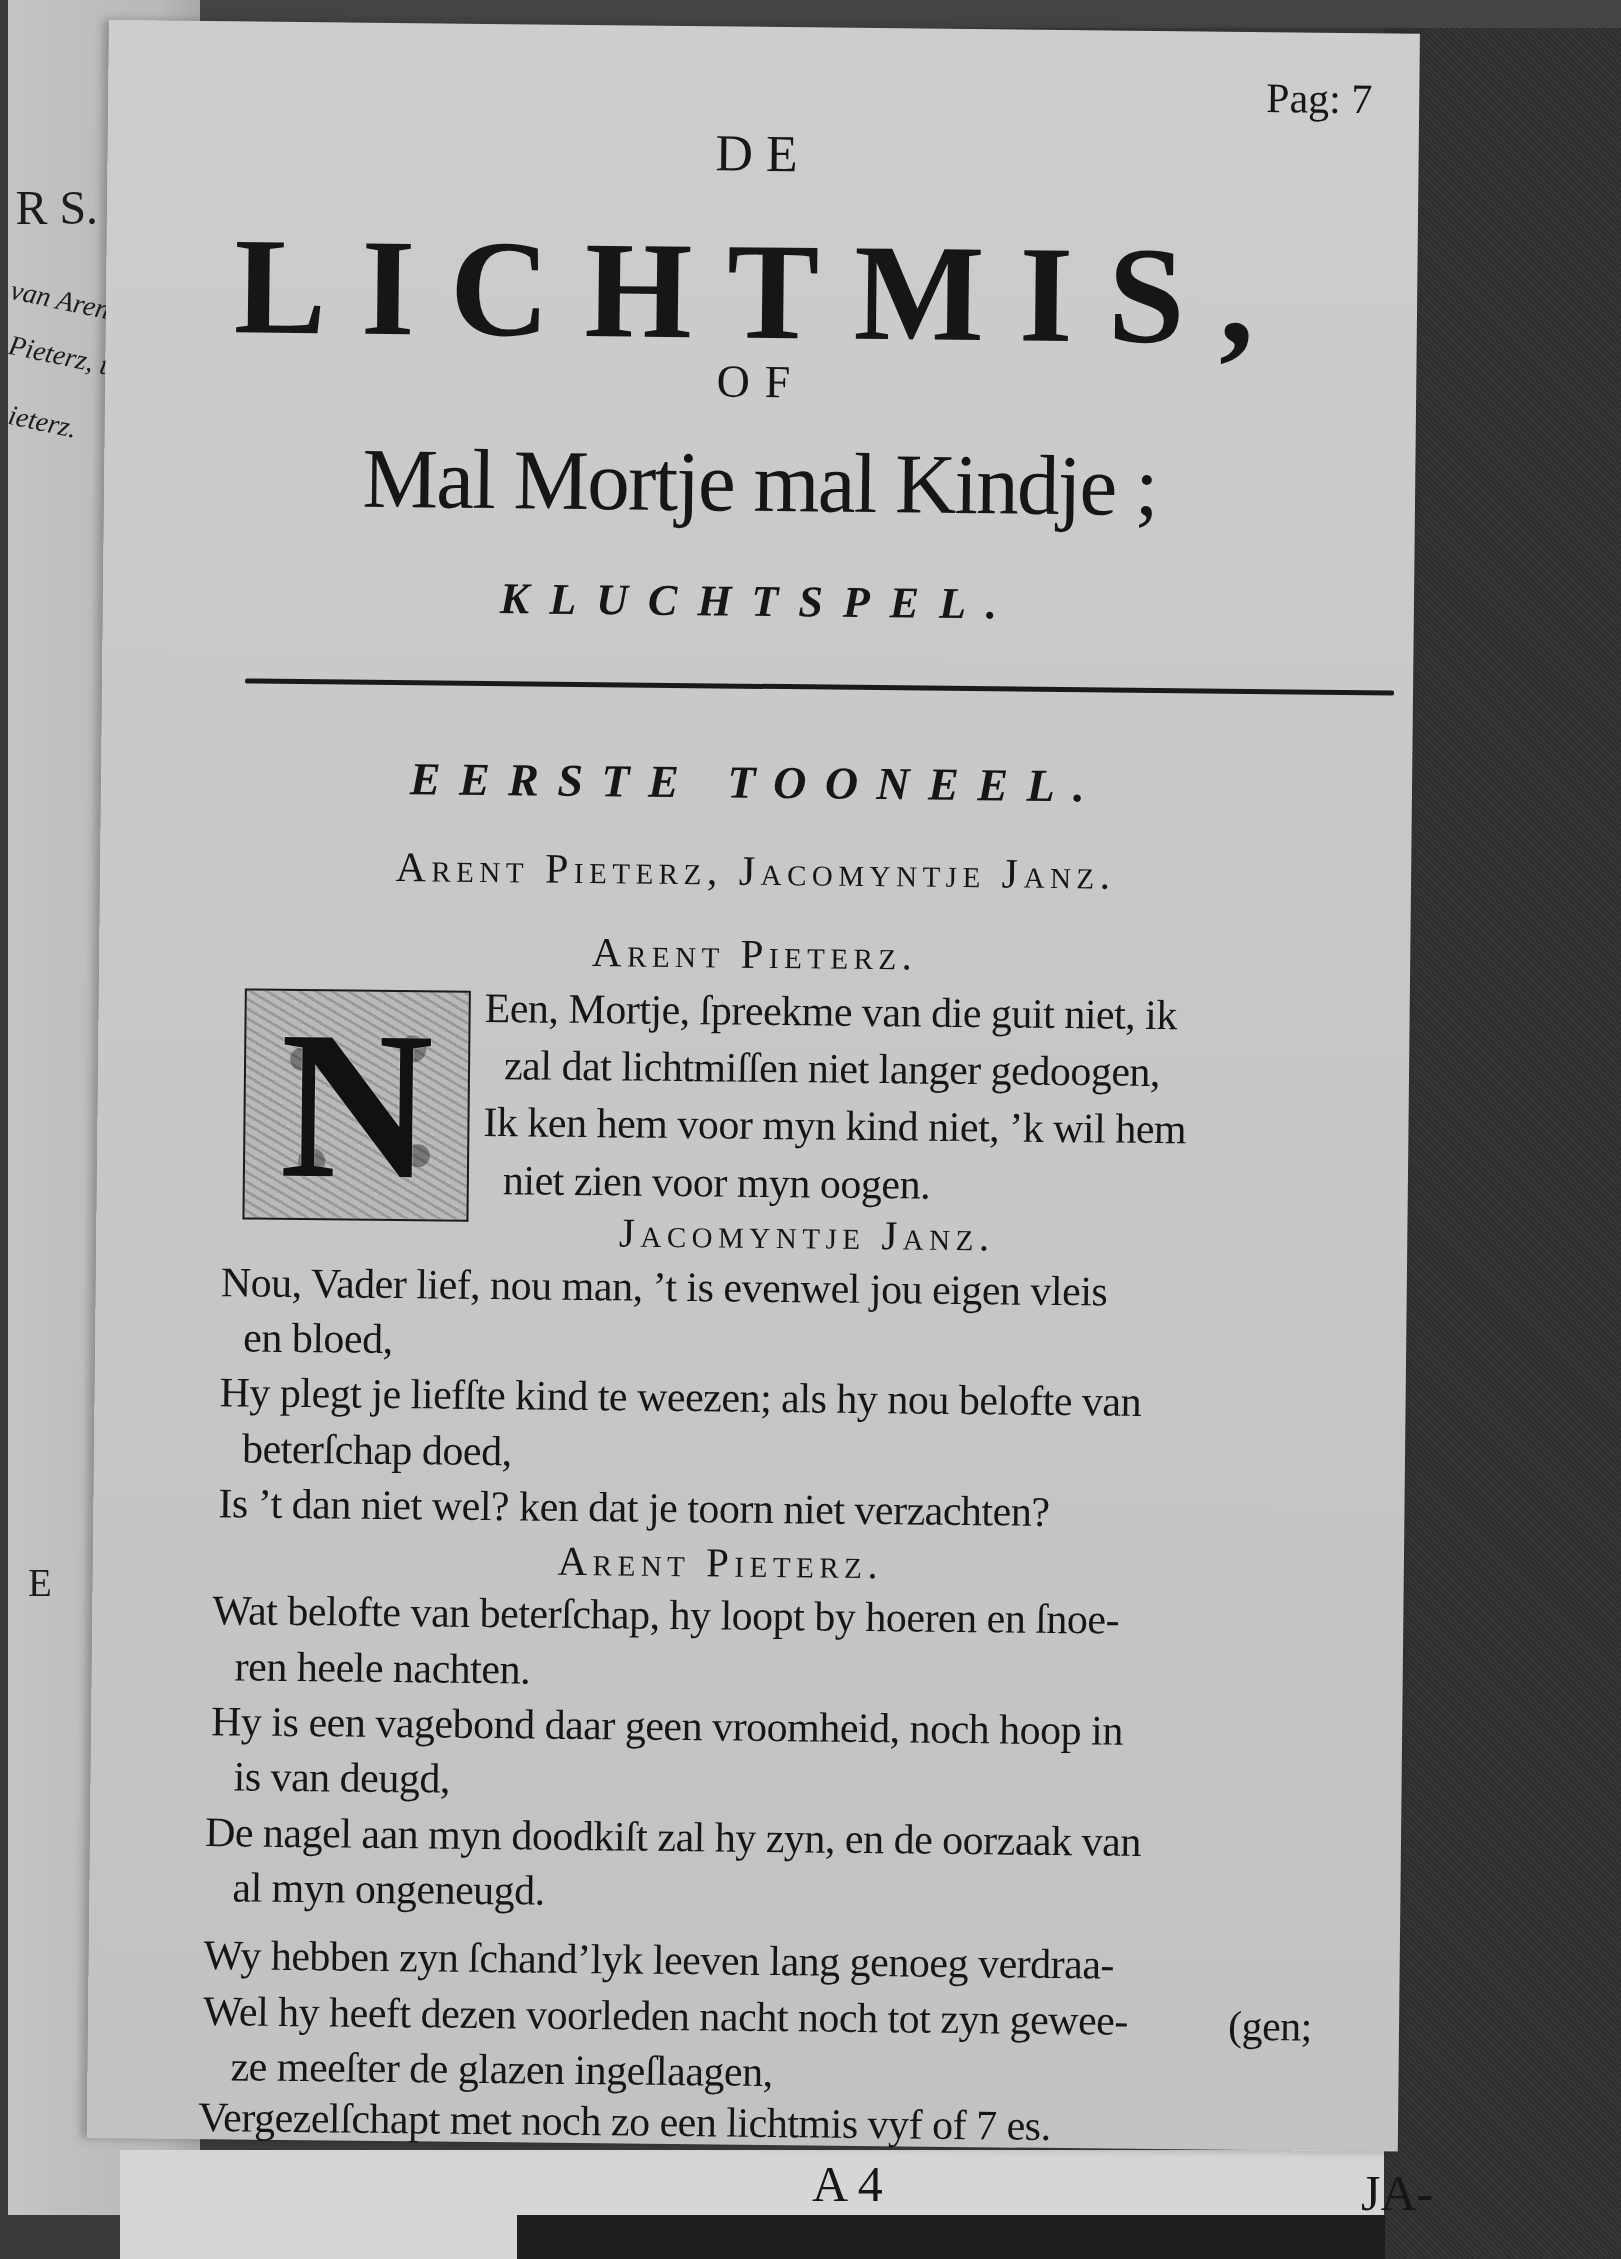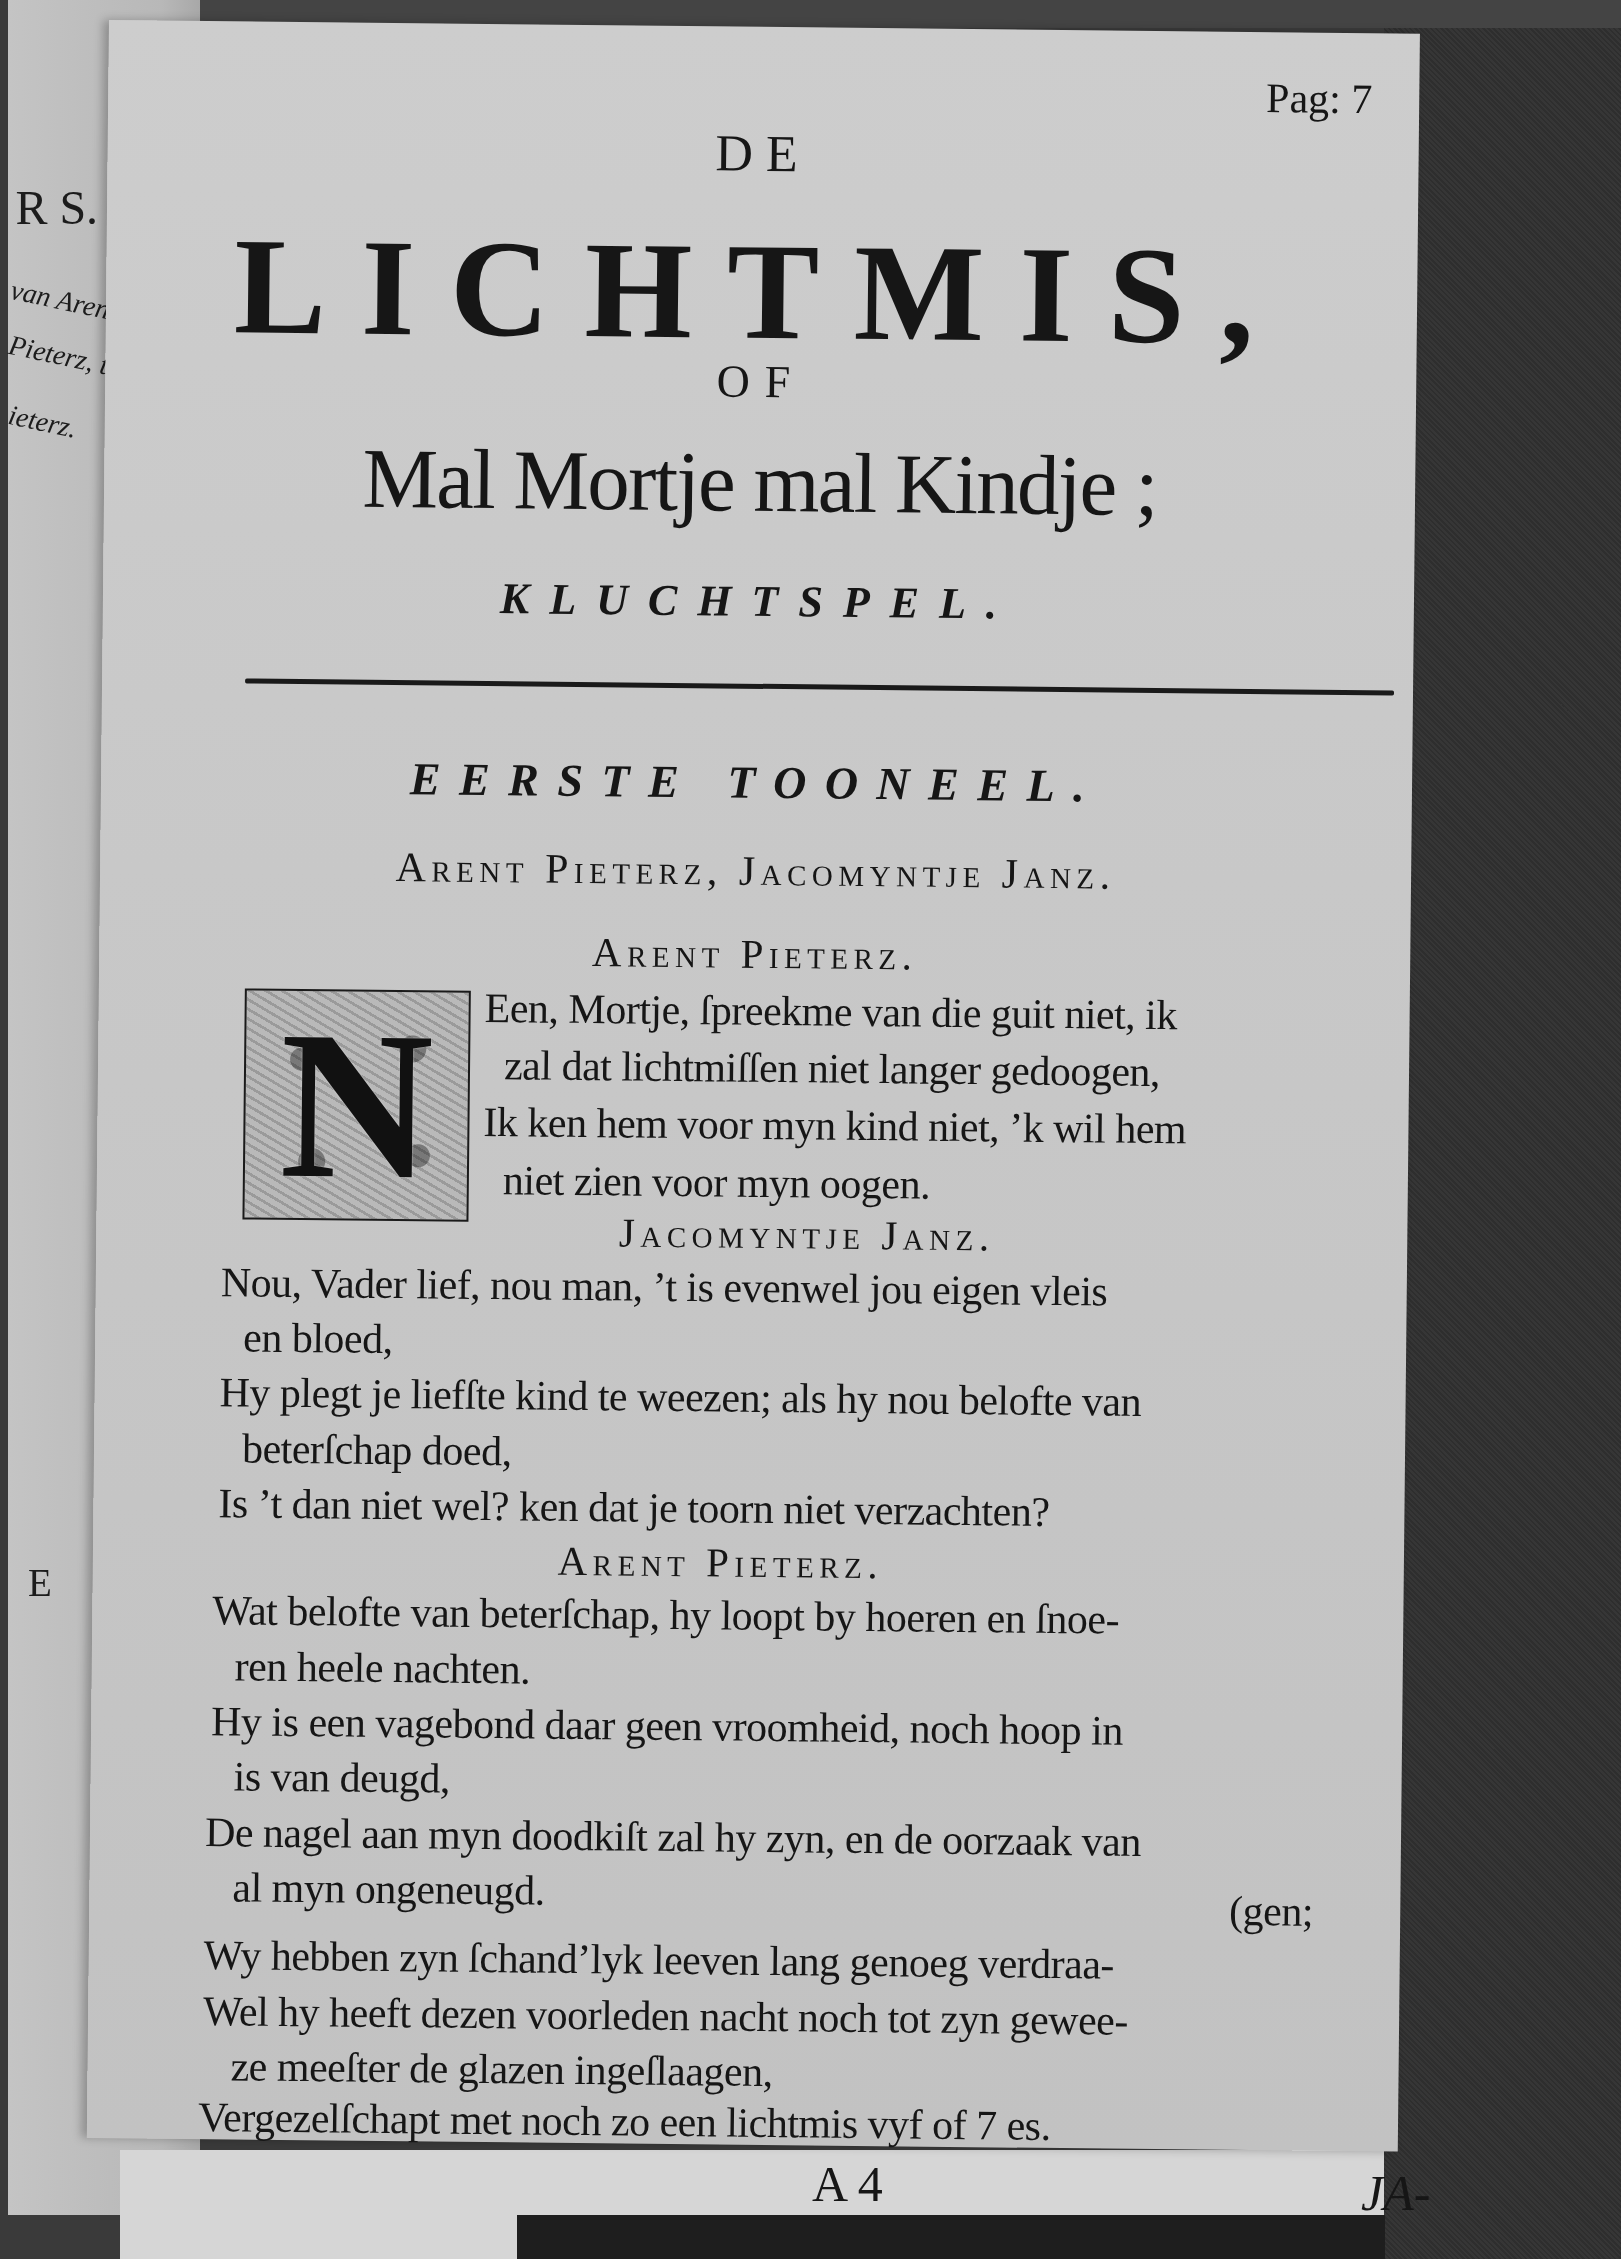--- a/index.html
+++ b/index.html
@@ -110,22 +110,22 @@
   <div class="line ink" style="left:148px; top:1403px;">beterſchap doed,</div>
   <div class="line ink" style="left:125px; top:1458px;">Is ’t dan niet wel? ken dat je toorn niet verzachten?</div>
 
   <div class="speaker ink" style="top:1512px; left:-28px;">Arent Pieterz.</div>
   <div class="line ink" style="left:120px; top:1565px;">Wat belofte van beterſchap, hy loopt by hoeren en ſnoe-</div>
   <div class="line ink" style="left:143px; top:1621px;">ren heele nachten.</div>
   <div class="line ink" style="left:120px; top:1676px;">Hy is een vagebond daar geen vroomheid, noch hoop in</div>
   <div class="line ink" style="left:143px; top:1731px;">is van deugd,</div>
   <div class="line ink" style="left:115px; top:1787px;">De nagel aan myn doodkiſt zal hy zyn, en de oorzaak van</div>
   <div class="line ink" style="left:143px; top:1842px;">al myn ongeneugd.</div>
-  <div class="line ink" style="left:1140px; top:1855px;">(gen;</div>
+  <div class="line ink" style="left:1140px; top:1970px;">(gen;</div>
   <div class="line ink" style="left:115px; top:1910px;">Wy hebben zyn ſchand’lyk leeven lang genoeg verdraa-</div>
   <div class="line ink" style="left:115px; top:1966px;">Wel hy heeft dezen voorleden nacht noch tot zyn gewee-</div>
   <div class="line ink" style="left:143px; top:2021px;">ze meeſter de glazen ingeſlaagen,</div>
   <div class="line ink" style="left:111px; top:2072px;">Vergezelſchapt met noch zo een lichtmis vyf of 7 es.</div>
 </div>
 
 <div class="catch ink" style="left:812px; top:2155px;">A 4</div>
-<div class="catch ink" style="left:1361px; top:2164px;font-style:italic;">JA-</div>
+<div class="catch ink" style="left:1361px; top:2164px;">JA-</div>
 
 
 </body></html>

